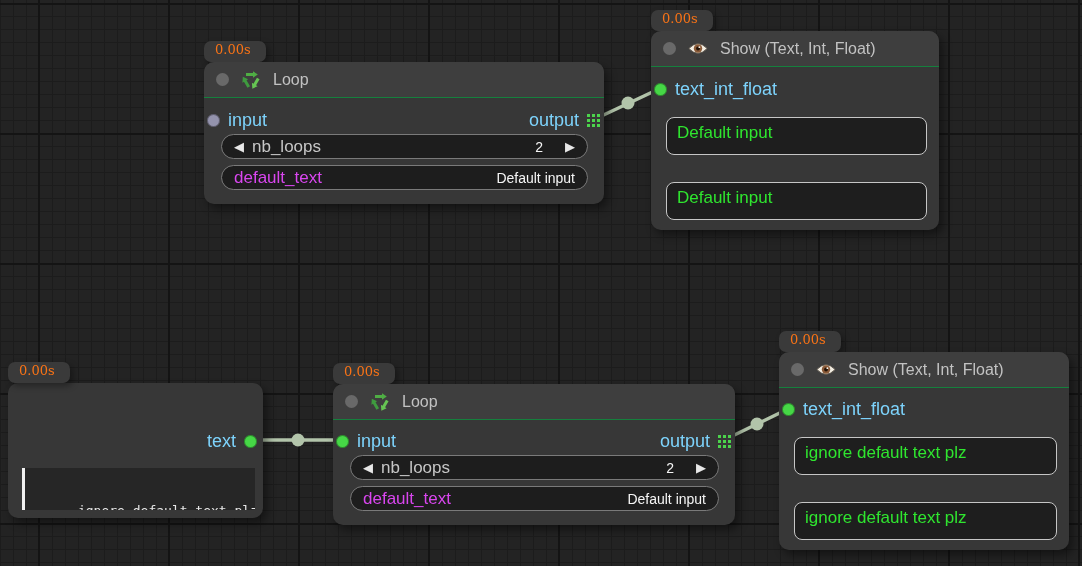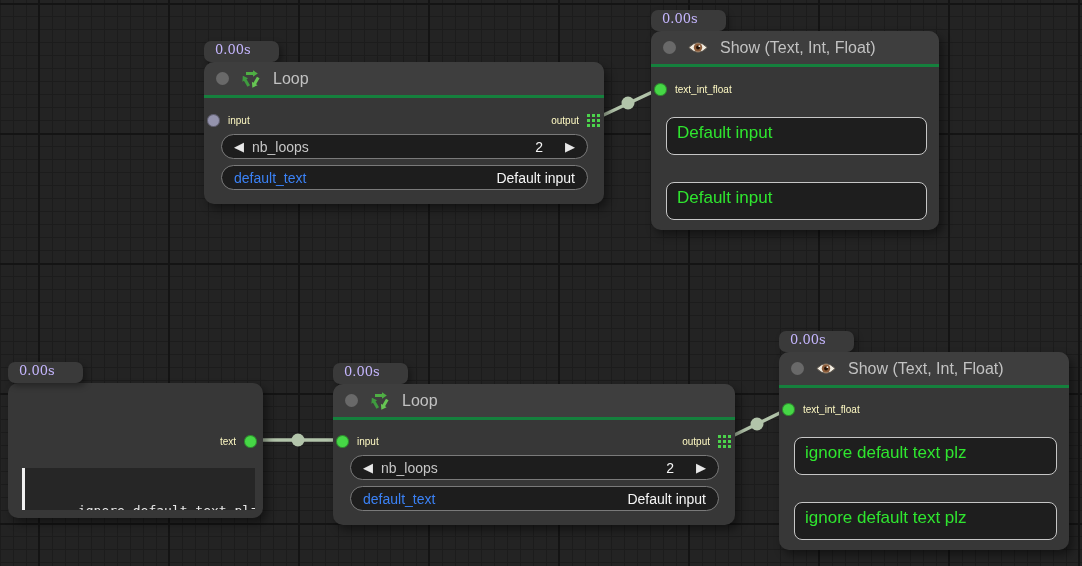--- a/index.html
+++ b/index.html
@@ -16,57 +16,57 @@
     background-position:0 3px, 38px 0, 0 3px, 0 0;
     font-family:"Liberation Sans","DejaVu Sans",sans-serif;
   }
   .links-svg { position:absolute; left:0; top:0; z-index:1; }
 
   .node {
     position:absolute; z-index:2; background:#373737; border-radius:10px;
     box-shadow:4px 5px 10px rgba(0,0,0,.45);
   }
   .badge {
-    position:absolute; top:-21px; left:0; height:21px; padding:1px 28px 0 11px;
-    background:#3a3a3a; border-radius:7px; color:#c4b5fd;
+    position:absolute; top:-21px; left:0; height:21px; padding:1px 15px 0 11px;
+    background:#3a3a3a; border-radius:7px; color:#f97316;
     font-family:"DejaVu Serif","Liberation Serif",serif; font-size:13px;
     box-shadow:3px 3px 6px rgba(0,0,0,.35); white-space:nowrap;
   }
   .nheader {
     position:absolute; left:0; top:0; right:0; height:36px;
     background:#3e3e3e; border-radius:10px 10px 0 0;
-    border-bottom:3px solid #15803d;
+    border-bottom:1px solid #15803d;
     display:flex; align-items:center; padding-left:12px; gap:11px;
   }
   .hdot { width:13px; height:13px; border-radius:50%; background:#696969; flex:0 0 auto; }
   .hicon { width:22px; height:20px; display:flex; align-items:center; justify-content:center; flex:0 0 auto; }
   .ntitle { color:#c2c2c2; font-size:16px; white-space:nowrap; }
 
   .port { position:absolute; display:flex; align-items:center; gap:8px; height:14px; }
-  .plabel { color:#fef9c3; font-size:10px; white-space:nowrap; }
+  .plabel { color:#7dd3fc; font-size:18px; white-space:nowrap; }
   .sock {
     width:13px; height:13px; border-radius:50%; flex:0 0 auto;
     background:#46d746; box-shadow:0 0 0 1px rgba(0,0,0,.35) inset;
   }
   .sock.off { background:#9493ad; }
   .gridsock {
     width:13px; height:13px; flex:0 0 auto;
     display:grid; grid-template-columns:repeat(3,3px); grid-template-rows:repeat(3,3px); gap:2px;
   }
   .gridsock span { background:#4cd34c; width:3px; height:3px; }
 
   .pill {
     position:absolute; left:17px; right:16px; height:25px; border-radius:13px;
     background:#1d1d1d; border:1px solid #7a7a7a;
     display:flex; align-items:center; padding:0 12px; gap:8px;
   }
   .arrowglyph { color:#e8e8e8; font-size:13px; line-height:1;
     font-family:"DejaVu Sans",sans-serif; }
-  .wlabel { color:#c6c6c6; font-size:14px; white-space:nowrap; }
-  .wlabel.dim { color:#3b82f6; }
+  .wlabel { color:#c6c6c6; font-size:17px; white-space:nowrap; }
+  .wlabel.dim { color:#d946ef; }
   .wvalue { color:#f5f5f5; font-size:14px; margin-left:auto; white-space:nowrap; }
   .gapright { margin-left:14px; }
 
   .displaybox {
     position:absolute; left:15px; right:12px; height:38px;
     background:#1e1e1e; border:1.5px solid #c6c6c6; border-radius:8px;
     color:#2fe52f; font-size:17px; padding:5px 10px; overflow:hidden; white-space:nowrap;
   }
   .txtarea {
     position:absolute; left:14px; right:8px; top:85px; height:42px;

